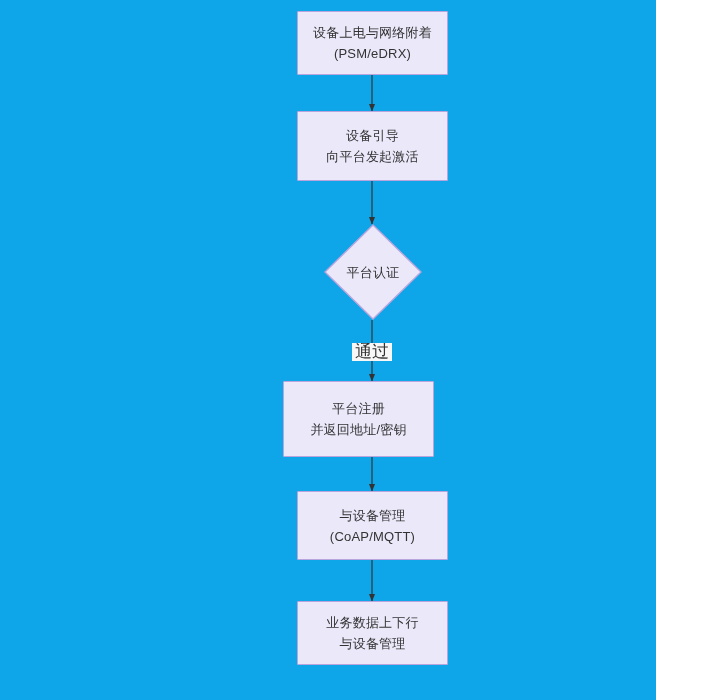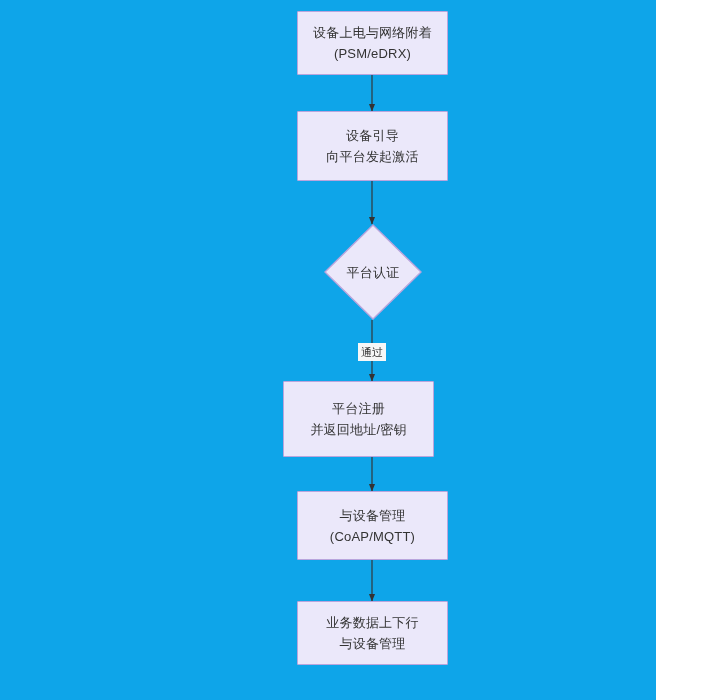--- a/index.html
+++ b/index.html
@@ -72,21 +72,21 @@
     white-space: pre-line;
     pointer-events: none;
   }
 
   
   .edge-label {
     position: absolute;
     transform: translate(-50%, -50%);
     background: #f7f7f7;
     color: #333333;
-    font-size: 11px;
+    font-size: 17px;
     line-height: 16px;
     padding: 1px 3px;
     white-space: nowrap;
   }
 </style>
 </head>
 <body>
 
 <div id="flow-canvas">
 

